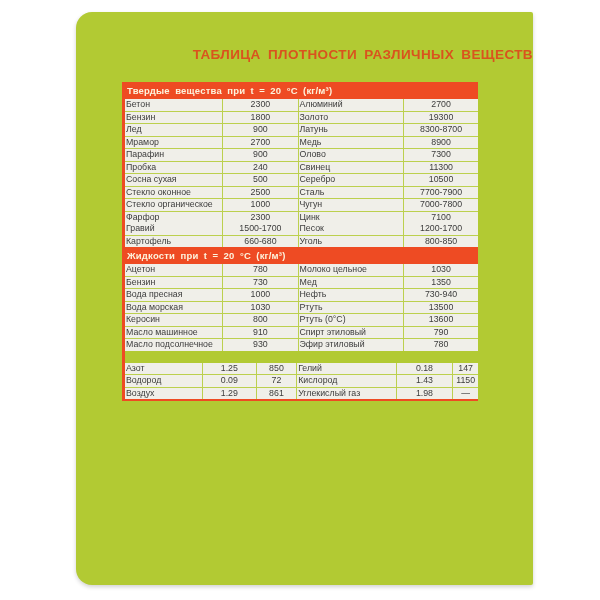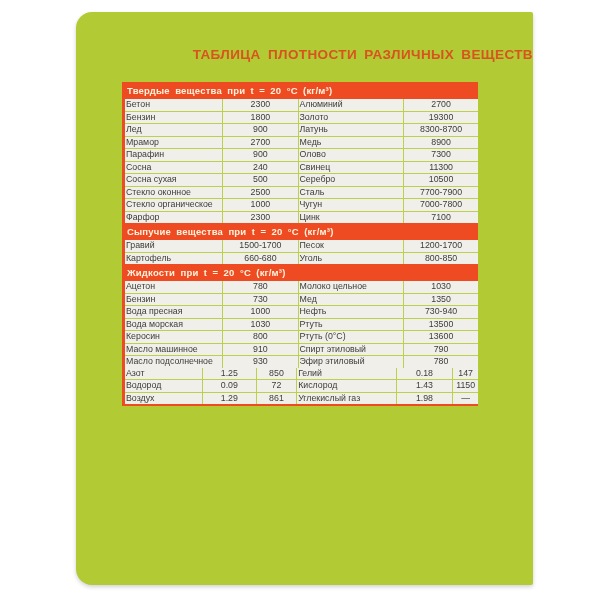--- a/index.html
+++ b/index.html
@@ -22,21 +22,21 @@
     margin:20px 0 0 46px; width:356px; box-sizing:border-box;
     border-left:3px solid #ee4b23; border-bottom:2px solid #ee4b23;
   }
   .section-header {
     background:#ee4b23; color:#fdf3dd; font-weight:bold;
     font-size:9.5px; text-align:left; padding:3px 2px;
     line-height:11px; word-spacing:2.5px; letter-spacing:0.2px;
   }
   .section-rows { display:grid; gap:1px; background:#bcd04e; }
   .cols4 { grid-template-columns:27.8fr 21.2fr 29.9fr 21.1fr; }
-  .cols6 { grid-template-columns:22.1fr 15.2fr 11.3fr 28.3fr 16fr 7.1fr; }
+  .cols6 { grid-template-columns:22.1fr 15.2fr 11.3fr 28.3fr 16fr 7.1fr;margin-top:12px; }
   .trow { display:contents; }
   .cell {
     background:#f0efe9; height:11.5px; line-height:11.5px;
     font-size:8.8px; color:#3c3c3c; text-align:center;
     overflow:hidden; white-space:nowrap;
   }
   .cell.label { text-align:left; padding-left:1px; }
 </style>
 </head>
 <body>
@@ -47,28 +47,25 @@
     <div class="density-table" id="density-table">
         <div class="section-header">
           <div class="header-line">Твердые вещества при t = 20 °C (кг/м³)</div>
         </div>
         <div class="section-rows cols4">
           <div class="trow"><div class="cell label">Бетон</div><div class="cell">2300</div><div class="cell label">Алюминий</div><div class="cell">2700</div></div>
           <div class="trow"><div class="cell label">Бензин</div><div class="cell">1800</div><div class="cell label">Золото</div><div class="cell">19300</div></div>
           <div class="trow"><div class="cell label">Лед</div><div class="cell">900</div><div class="cell label">Латунь</div><div class="cell">8300-8700</div></div>
           <div class="trow"><div class="cell label">Мрамор</div><div class="cell">2700</div><div class="cell label">Медь</div><div class="cell">8900</div></div>
           <div class="trow"><div class="cell label">Парафин</div><div class="cell">900</div><div class="cell label">Олово</div><div class="cell">7300</div></div>
-          <div class="trow"><div class="cell label">Сосна</div><div class="cell">240</div><div class="cell label">Свинец</div><div class="cell">11300</div></div>
+          <div class="trow"><div class="cell label">Пробка</div><div class="cell">240</div><div class="cell label">Свинец</div><div class="cell">11300</div></div>
           <div class="trow"><div class="cell label">Сосна сухая</div><div class="cell">500</div><div class="cell label">Серебро</div><div class="cell">10500</div></div>
           <div class="trow"><div class="cell label">Стекло оконное</div><div class="cell">2500</div><div class="cell label">Сталь</div><div class="cell">7700-7900</div></div>
           <div class="trow"><div class="cell label">Стекло органическое</div><div class="cell">1000</div><div class="cell label">Чугун</div><div class="cell">7000-7800</div></div>
           <div class="trow"><div class="cell label">Фарфор</div><div class="cell">2300</div><div class="cell label">Цинк</div><div class="cell">7100</div></div>
-        </div>
-        <div class="section-header">
-          <div class="header-line">Сыпучие вещества при t = 20 °C (кг/м³)</div>
         </div>
         <div class="section-rows cols4">
           <div class="trow"><div class="cell label">Гравий</div><div class="cell">1500-1700</div><div class="cell label">Песок</div><div class="cell">1200-1700</div></div>
           <div class="trow"><div class="cell label">Картофель</div><div class="cell">660-680</div><div class="cell label">Уголь</div><div class="cell">800-850</div></div>
         </div>
         <div class="section-header">
           <div class="header-line">Жидкости при t = 20 °C (кг/м³)</div>
         </div>
         <div class="section-rows cols4">
           <div class="trow"><div class="cell label">Ацетон</div><div class="cell">780</div><div class="cell label">Молоко цельное</div><div class="cell">1030</div></div>

